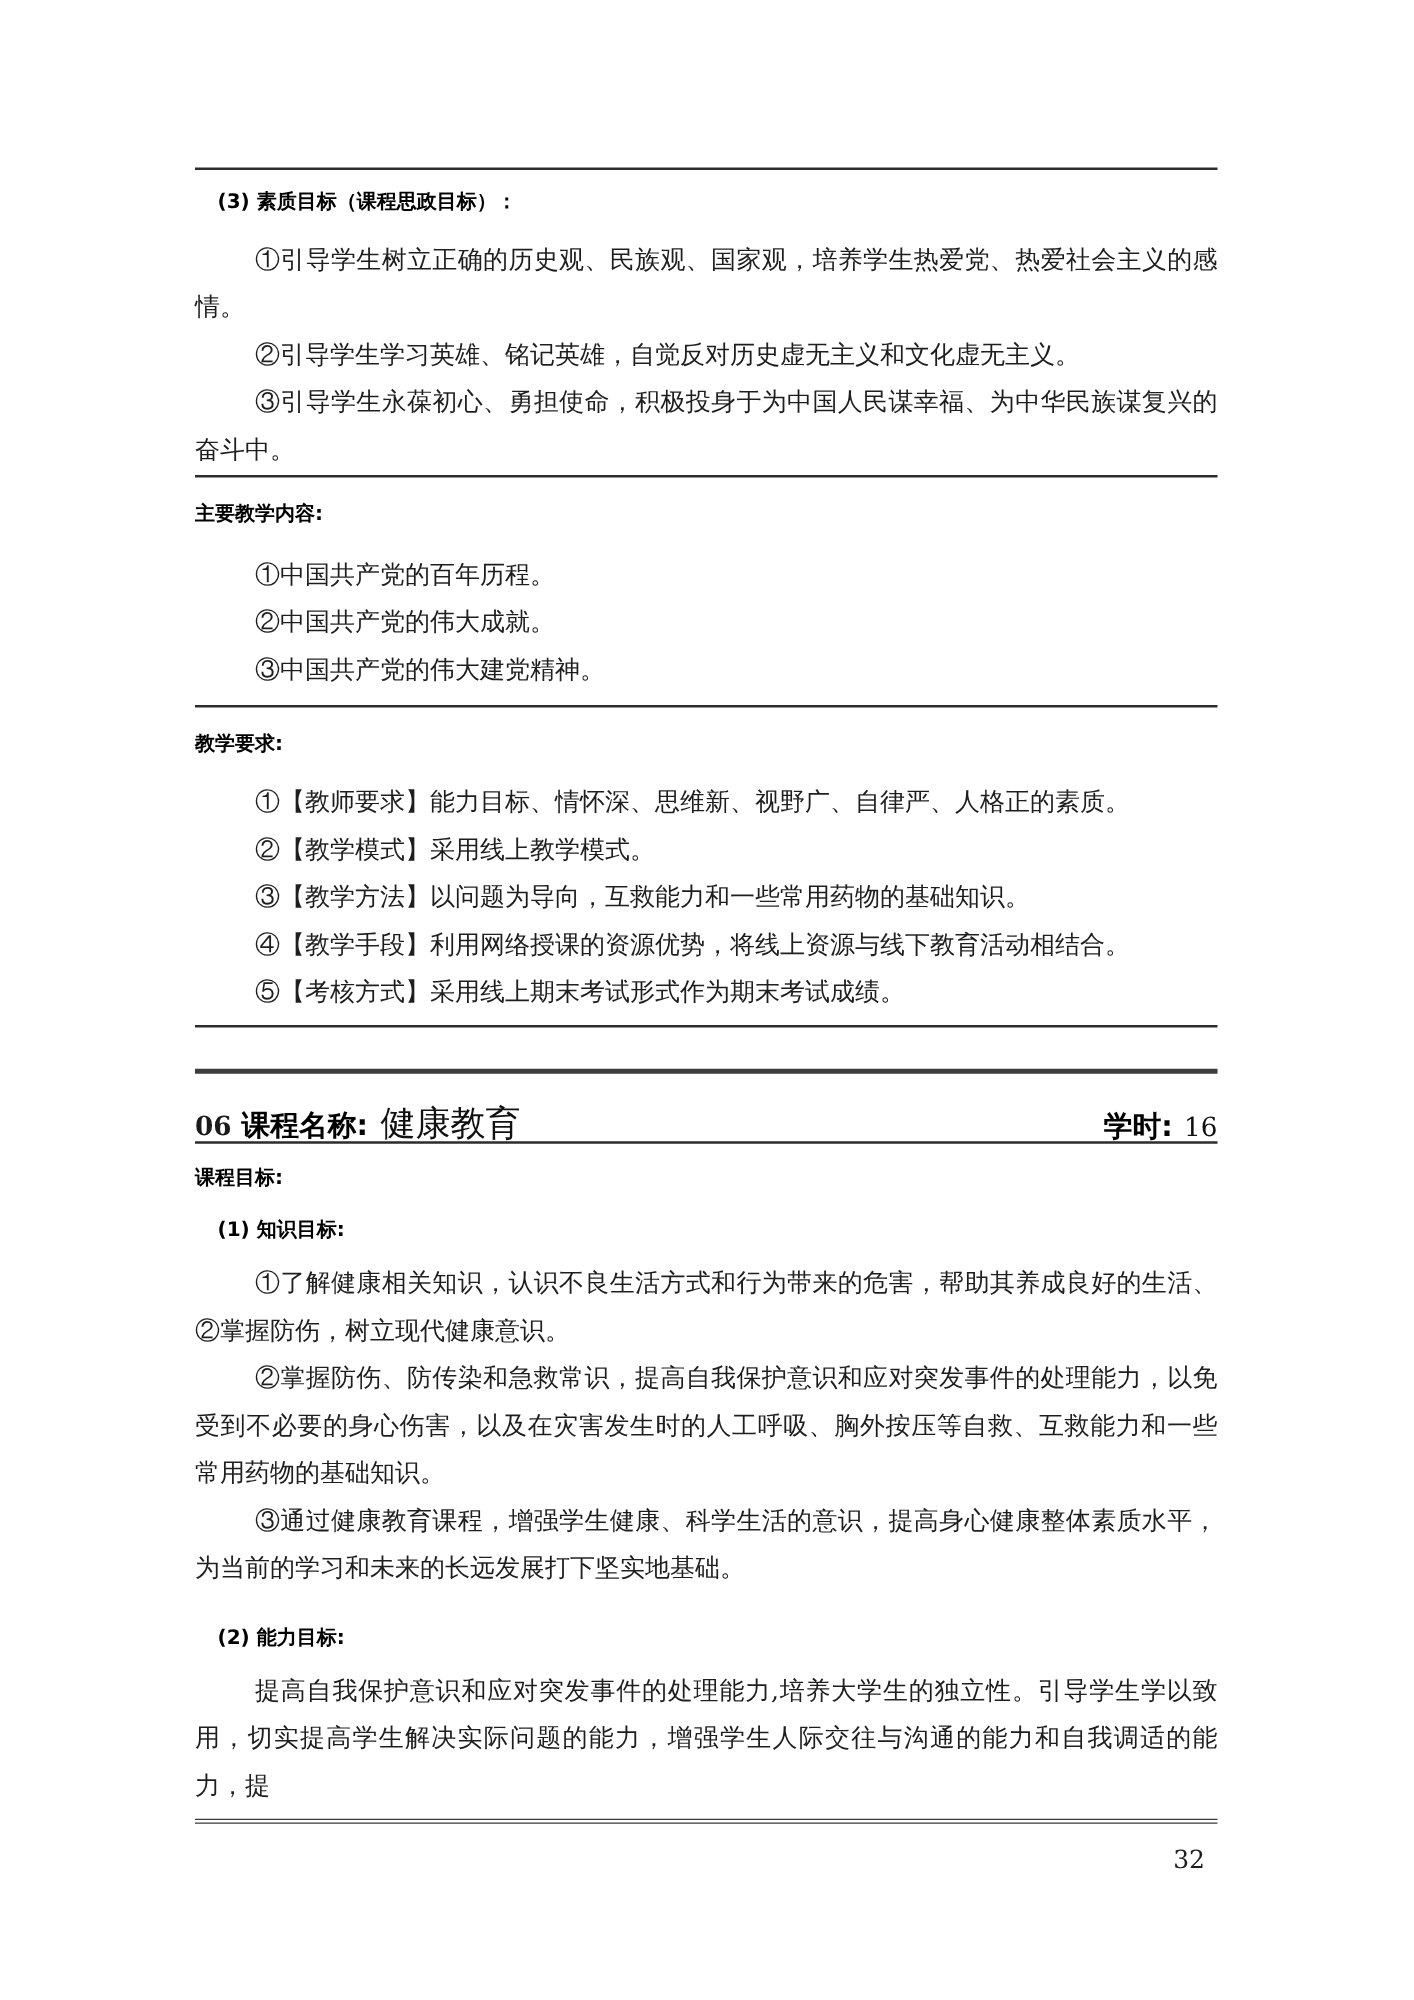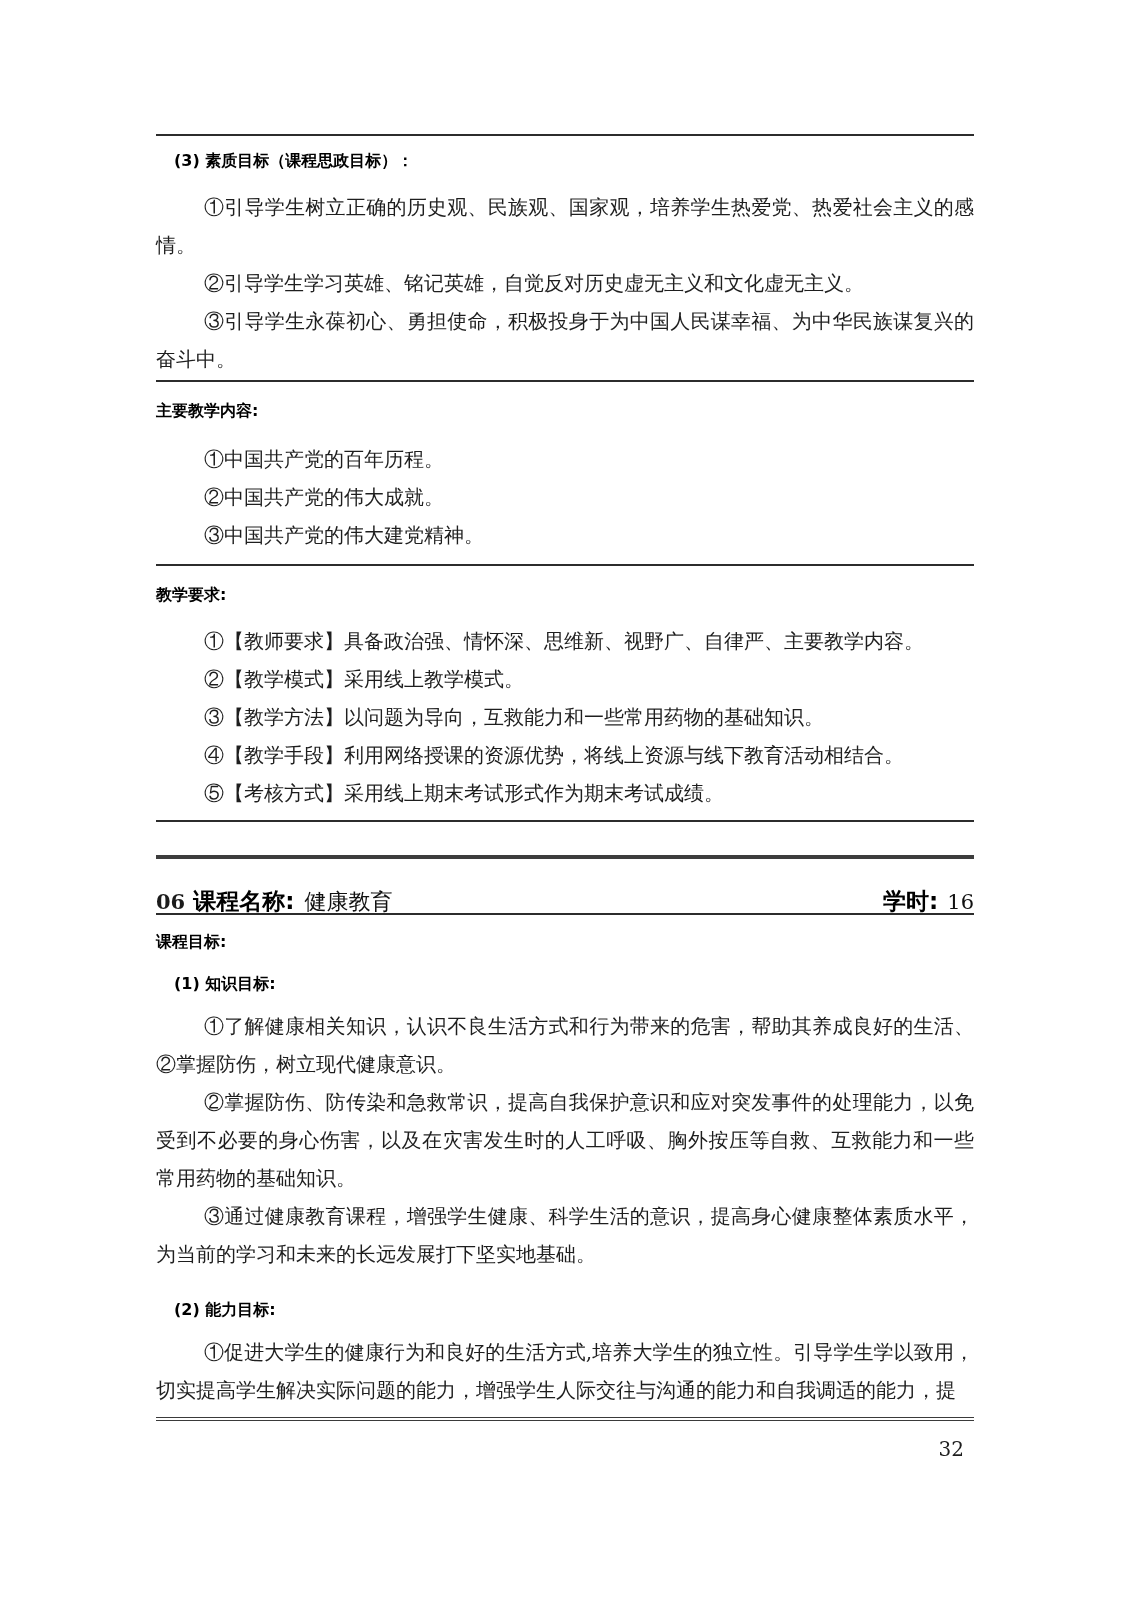--- a/index.html
+++ b/index.html
@@ -75,21 +75,21 @@
   .course-lbl {
     font-family: "DejaVu Sans", "Liberation Sans", sans-serif;
     font-weight: bold;
     font-size: 23px;
     color: #000;
     margin-top: 36px;
   }
   .course-val {
     font-family: "DejaVu Sans", "Liberation Sans", sans-serif;
     font-weight: normal;
-    font-size: 22px;
+    font-size: 28px;
     margin-left: 10px;
     color: #111;
   }
   .hours-val {
     font-family: "DejaVu Serif", serif;
     font-size: 21px;
     margin-left: 9px;
     color: #111;
   }
   
@@ -115,21 +115,21 @@
   <p class="body">③引导学生永葆初心、勇担使命，积极投身于为中国人民谋幸福、为中华民族谋复兴的奋斗中。</p>
 
   <div class="rule mt2"></div>
   <div class="h mt14">主要教学内容:</div>
   <div class="item mt14">①中国共产党的百年历程。</div>
   <div class="item">②中国共产党的伟大成就。</div>
   <div class="item">③中国共产党的伟大建党精神。</div>
 
   <div class="rule mt10"></div>
   <div class="h mt14">教学要求:</div>
-  <div class="item mt12">①【教师要求】具备政治强、情怀深、思维新、视野广、自律严、主要教学内容。</div>
+  <div class="item mt12">①【教师要求】能力目标、情怀深、思维新、视野广、自律严、人格正的素质。</div>
   <div class="item">②【教学模式】采用线上教学模式。</div>
   <div class="item">③【教学方法】以问题为导向，互救能力和一些常用药物的基础知识。</div>
   <div class="item">④【教学手段】利用网络授课的资源优势，将线上资源与线下教育活动相结合。</div>
   <div class="item">⑤【考核方式】采用线上期末考试形式作为期末考试成绩。</div>
   <div class="rule mt8"></div>
 
   <div class="rule-thick mt33"></div>
   <div class="course-row">
     <div class="course-left">
       <span class="course-num">06</span>
@@ -144,18 +144,18 @@
   <div class="rule mt8"></div>
 
   <div class="h mt12">课程目标:</div>
 
   <div class="h sub mt12">(1) 知识目标:</div>
   <p class="body mt8">①了解健康相关知识，认识不良生活方式和行为带来的危害，帮助其养成良好的生活、②掌握防伤，树立现代健康意识。</p>
   <p class="body">②掌握防伤、防传染和急救常识，提高自我保护意识和应对突发事件的处理能力，以免受到不必要的身心伤害，以及在灾害发生时的人工呼吸、胸外按压等自救、互救能力和一些常用药物的基础知识。</p>
   <p class="body">③通过健康教育课程，增强学生健康、科学生活的意识，提高身心健康整体素质水平，为当前的学习和未来的长远发展打下坚实地基础。</p>
 
   <div class="h sub mt22">(2) 能力目标:</div>
-  <p class="body mt8">①促进大学生的健康行为和良好的生活方式,培养大学生的独立性。引导学生学以致用，切实提高学生解决实际问题的能力，增强学生人际交往与沟通的能力和自我调适的能力，提</p>
+  <p class="body mt8">提高自我保护意识和应对突发事件的处理能力,培养大学生的独立性。引导学生学以致用，切实提高学生解决实际问题的能力，增强学生人际交往与沟通的能力和自我调适的能力，提</p>
 
   <div class="rule-double mt8"></div>
   <div class="page-num">32</div>
 
 </div>
 
 </body></html>

